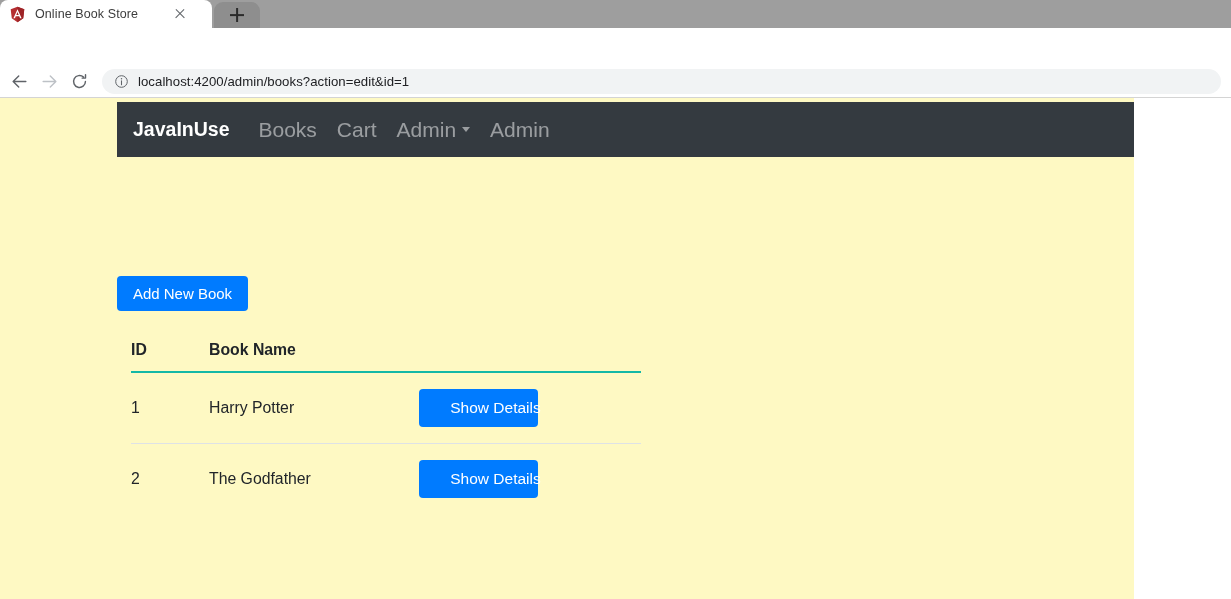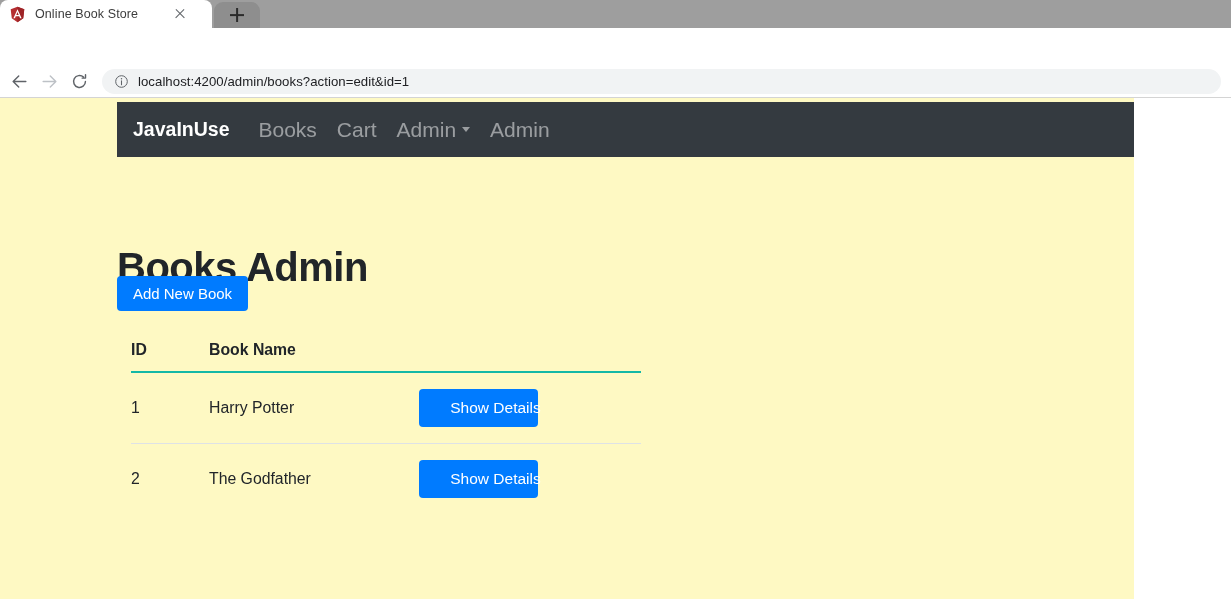--- a/index.html
+++ b/index.html
@@ -317,21 +317,20 @@
       </span>
       <span class="nav-link">
         <span>Admin</span>
         <span class="caret"></span>
       </span>
       <span class="nav-link">
         <span>Admin</span>
       </span>
     </div>
 
-    <h1 class="page-title">Books Admin</h1>
 
     <button class="btn btn-primary add-new-book">Add New Book</button>
 
     <div class="table-wrap">
       <table class="book-table">
         <thead>
           <tr>
             <th class="col-id">ID</th>
             <th class="col-name">Book Name</th>
             <th class="col-action"></th>

